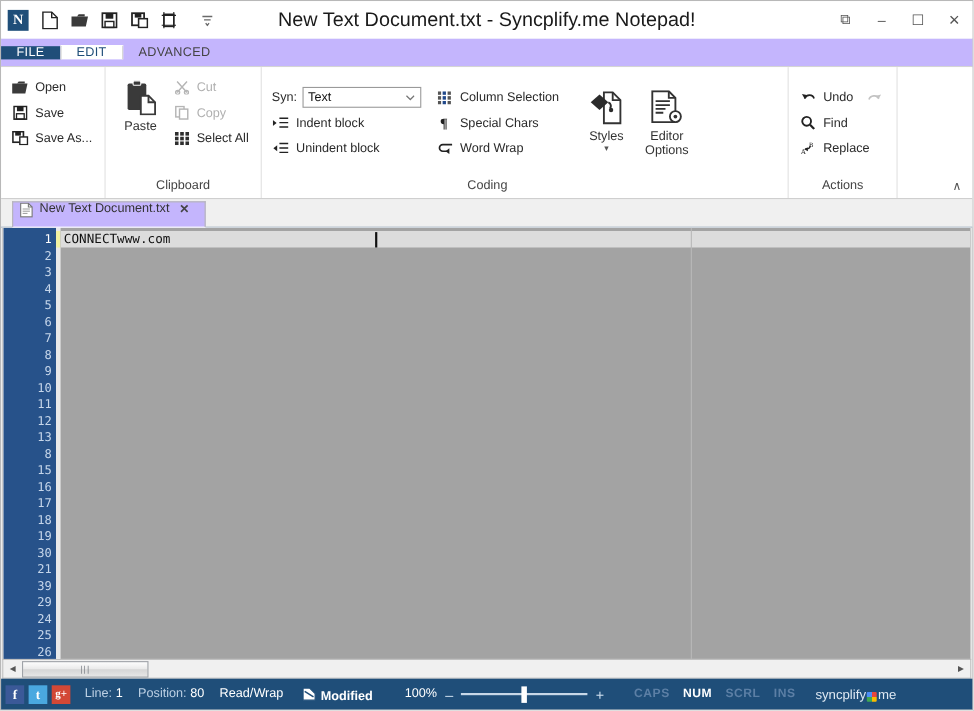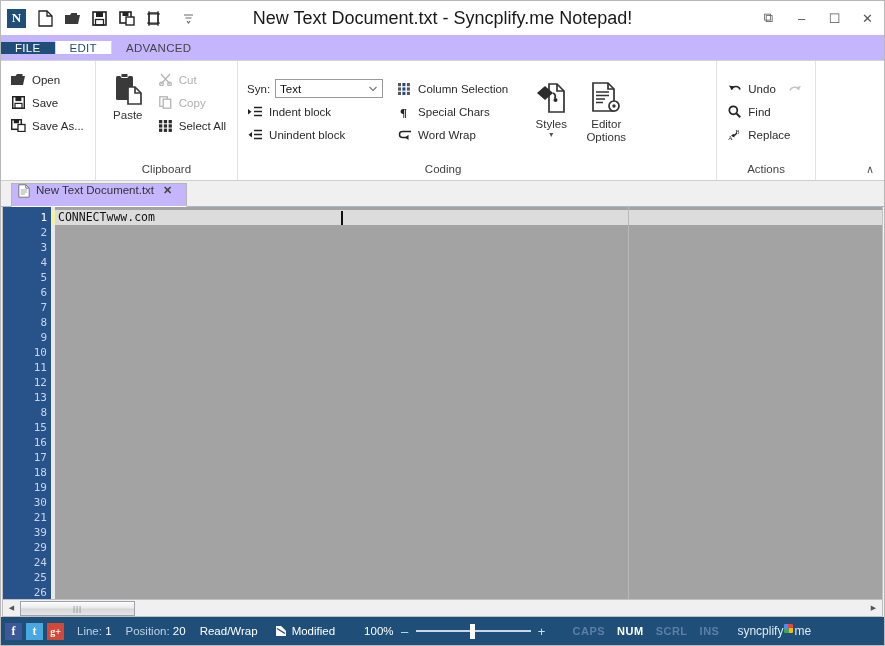--- a/index.html
+++ b/index.html
@@ -268,21 +268,21 @@
     height: 2px; background: #c8d8e8;
   }
   .zthumb {
     position: absolute; left: 50%; margin-left: -3px;
     width: 5px; height: 15px; background: #ffffff;
   }
   .flags { display: flex; align-items: center; gap: 12px; margin-left: 26px; }
   .flag { font-size: 11px; letter-spacing: .5px; color: #5c7fa5; font-weight: bold; }
   .flag.on { color: #ffffff; }
   .brand {
-    margin-left: 18px; display: flex; align-items: flex-start;
+    margin-left: 18px; display: flex; align-items: flex-end;
     font-size: 12px; color: #dfe9f3;
   }
   .brand .dot {
     display: inline-block; width: 9px; height: 9px; margin: 0 1px;
     background:
       conic-gradient(#e8453c 0deg 90deg, #f9bb00 90deg 180deg,
                      #3fa751 180deg 270deg, #4b8df8 270deg 360deg);
     border-radius: 1px;
   }
   svg { display: block; }
@@ -702,24 +702,24 @@
       <div class="sicon fb">f</div>
       <div class="sicon tw">t</div>
       <div class="sicon gp" style="font-size:10px;">g+</div>
     </div>
     <div class="st-item">
       <span class="st-label">Line:</span>
       <span class="st-strong">1</span>
     </div>
     <div class="st-item">
       <span class="st-label">Position:</span>
-      <span class="st-strong">20</span>
+      <span class="st-strong">80</span>
     </div>
     <div class="st-item st-strong">Read/Wrap</div>
-    <div class="st-item" style="display:flex;align-items:center;">
+    <div class="st-item" style="display:flex;align-items:flex-end;font-weight:bold;">
       <span class="modicon">
         <svg width="14" height="14" viewBox="0 0 14 14">
             <path d="M1.5 1.5h6l5 5v6h-11z" fill="#fff" stroke="#1f4e79" stroke-width="1.1"></path>
             <path d="M3 4.5l8 5" stroke="#1f4e79" stroke-width="1.4"></path>
           </svg>
       </span>
       <span class="st-strong">Modified</span>
     </div>
 
     <div class="zoomwrap">

